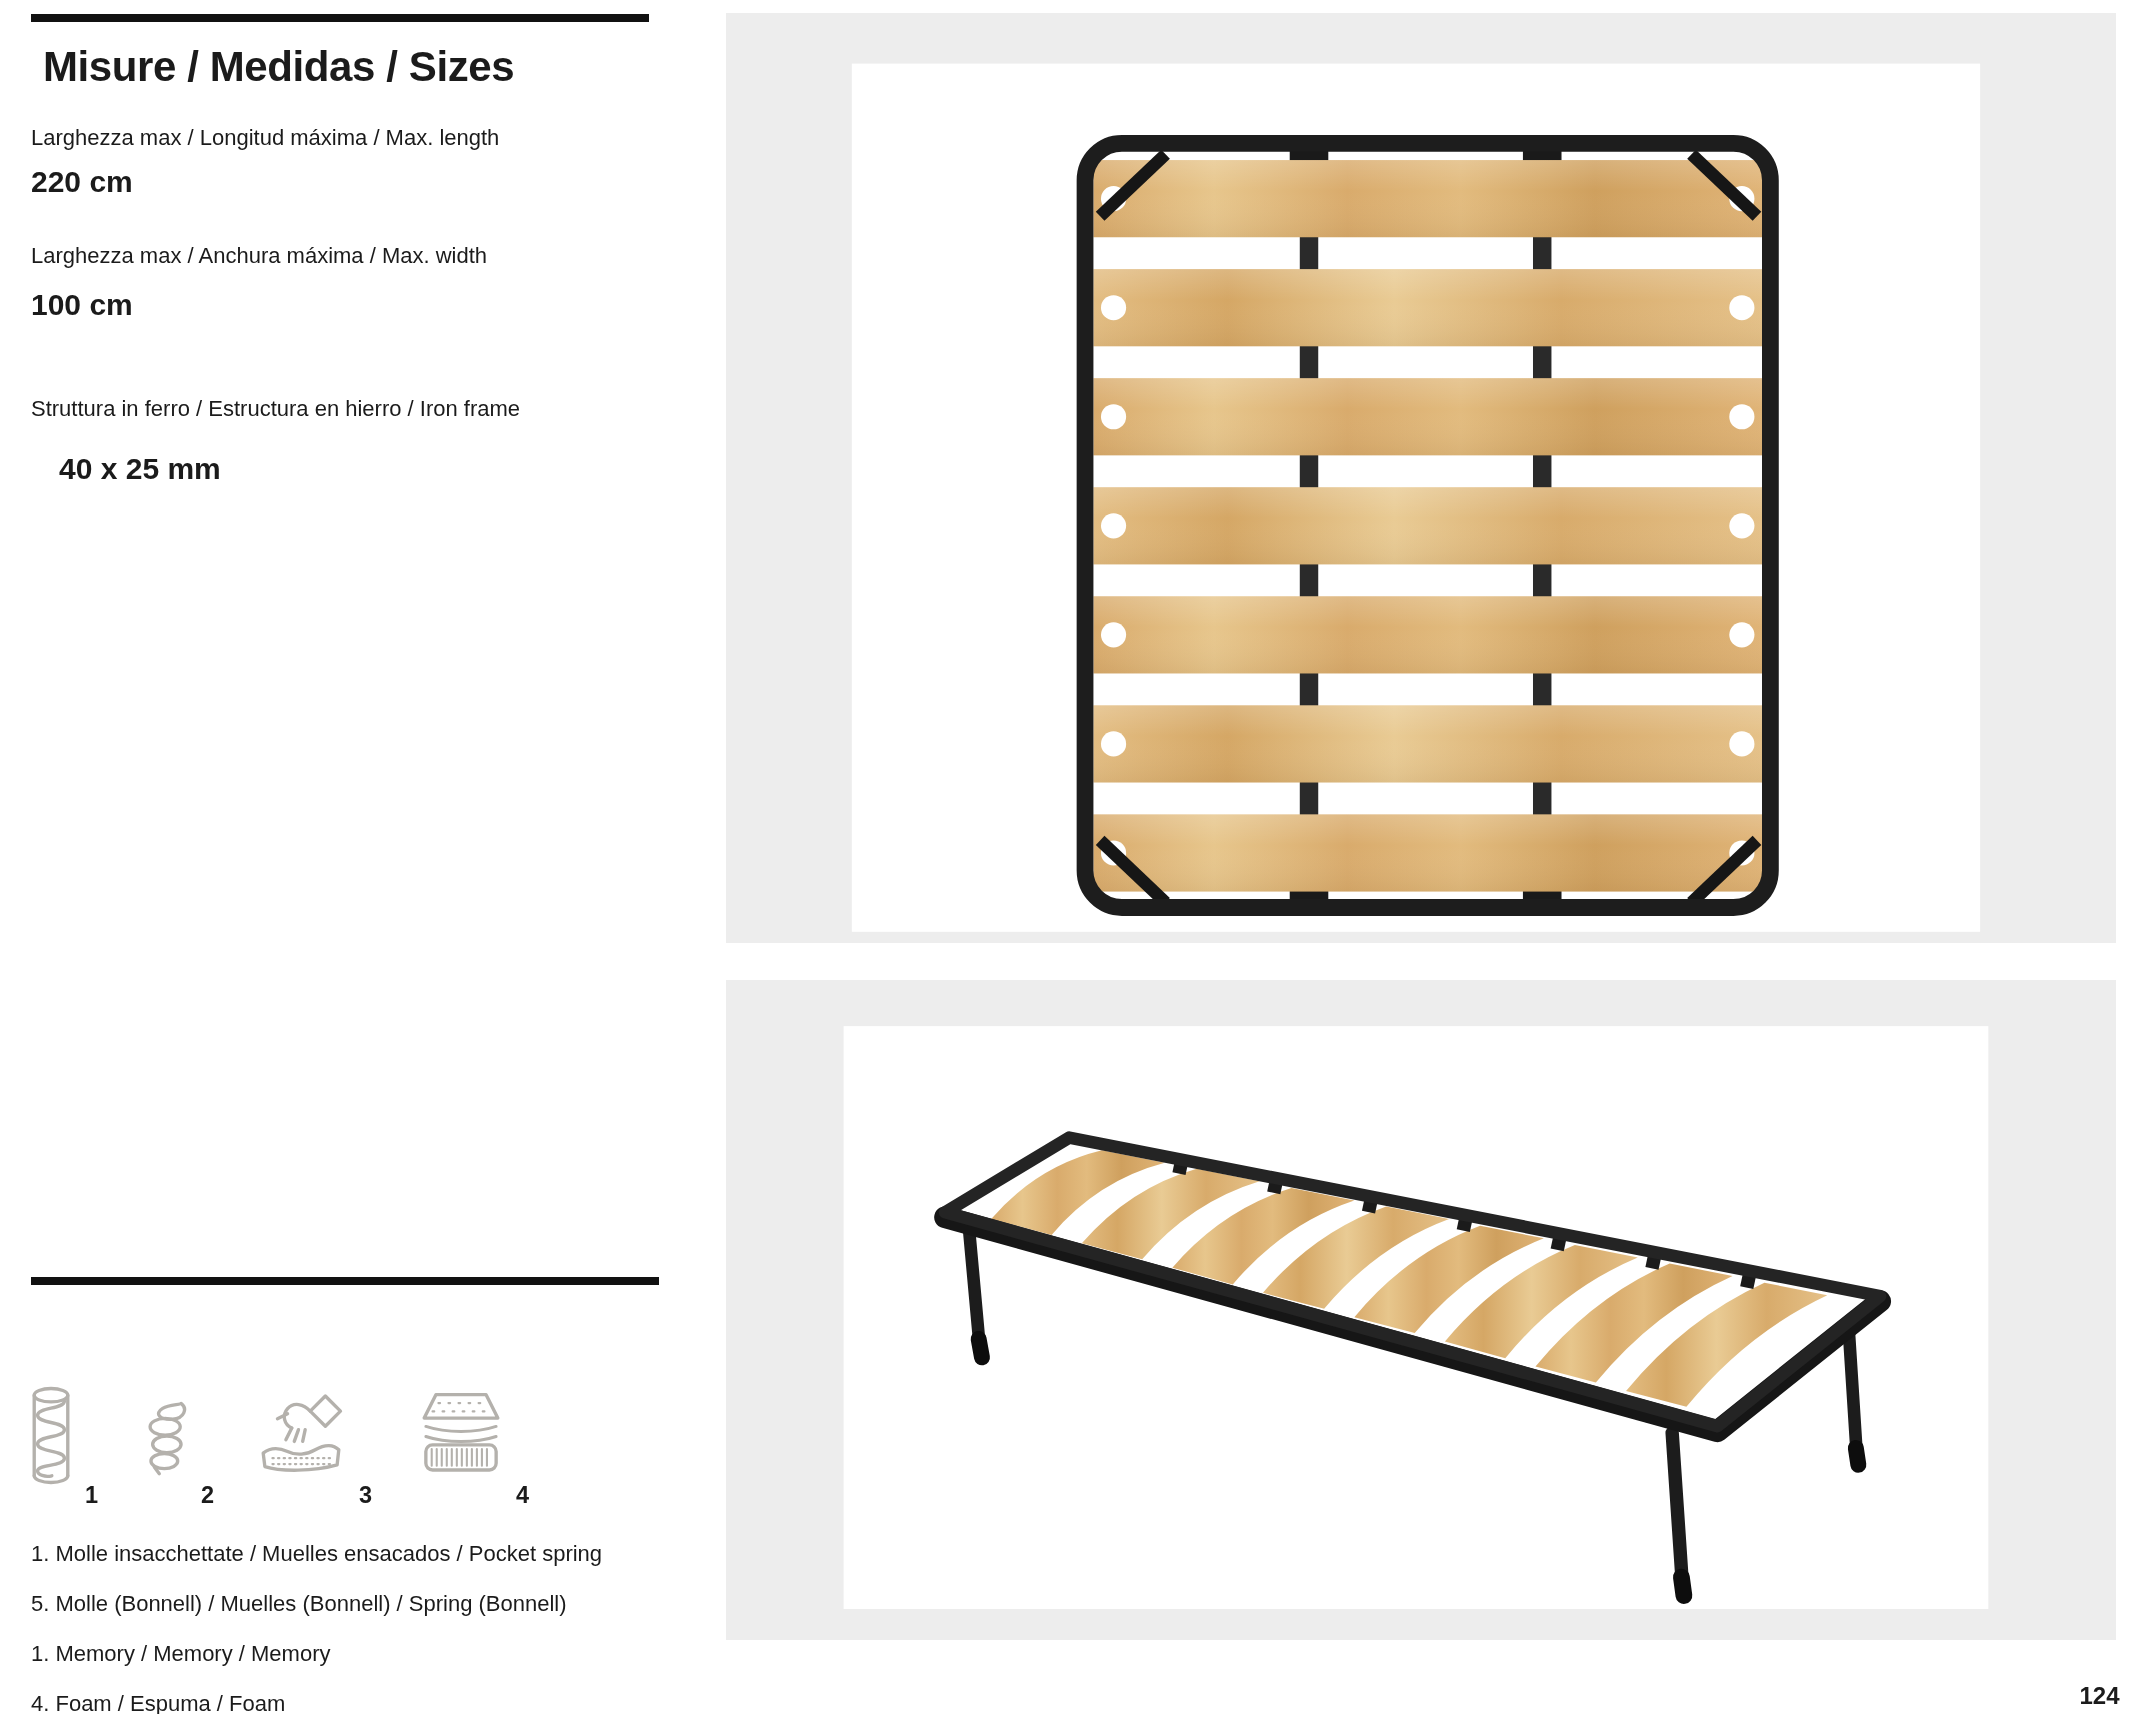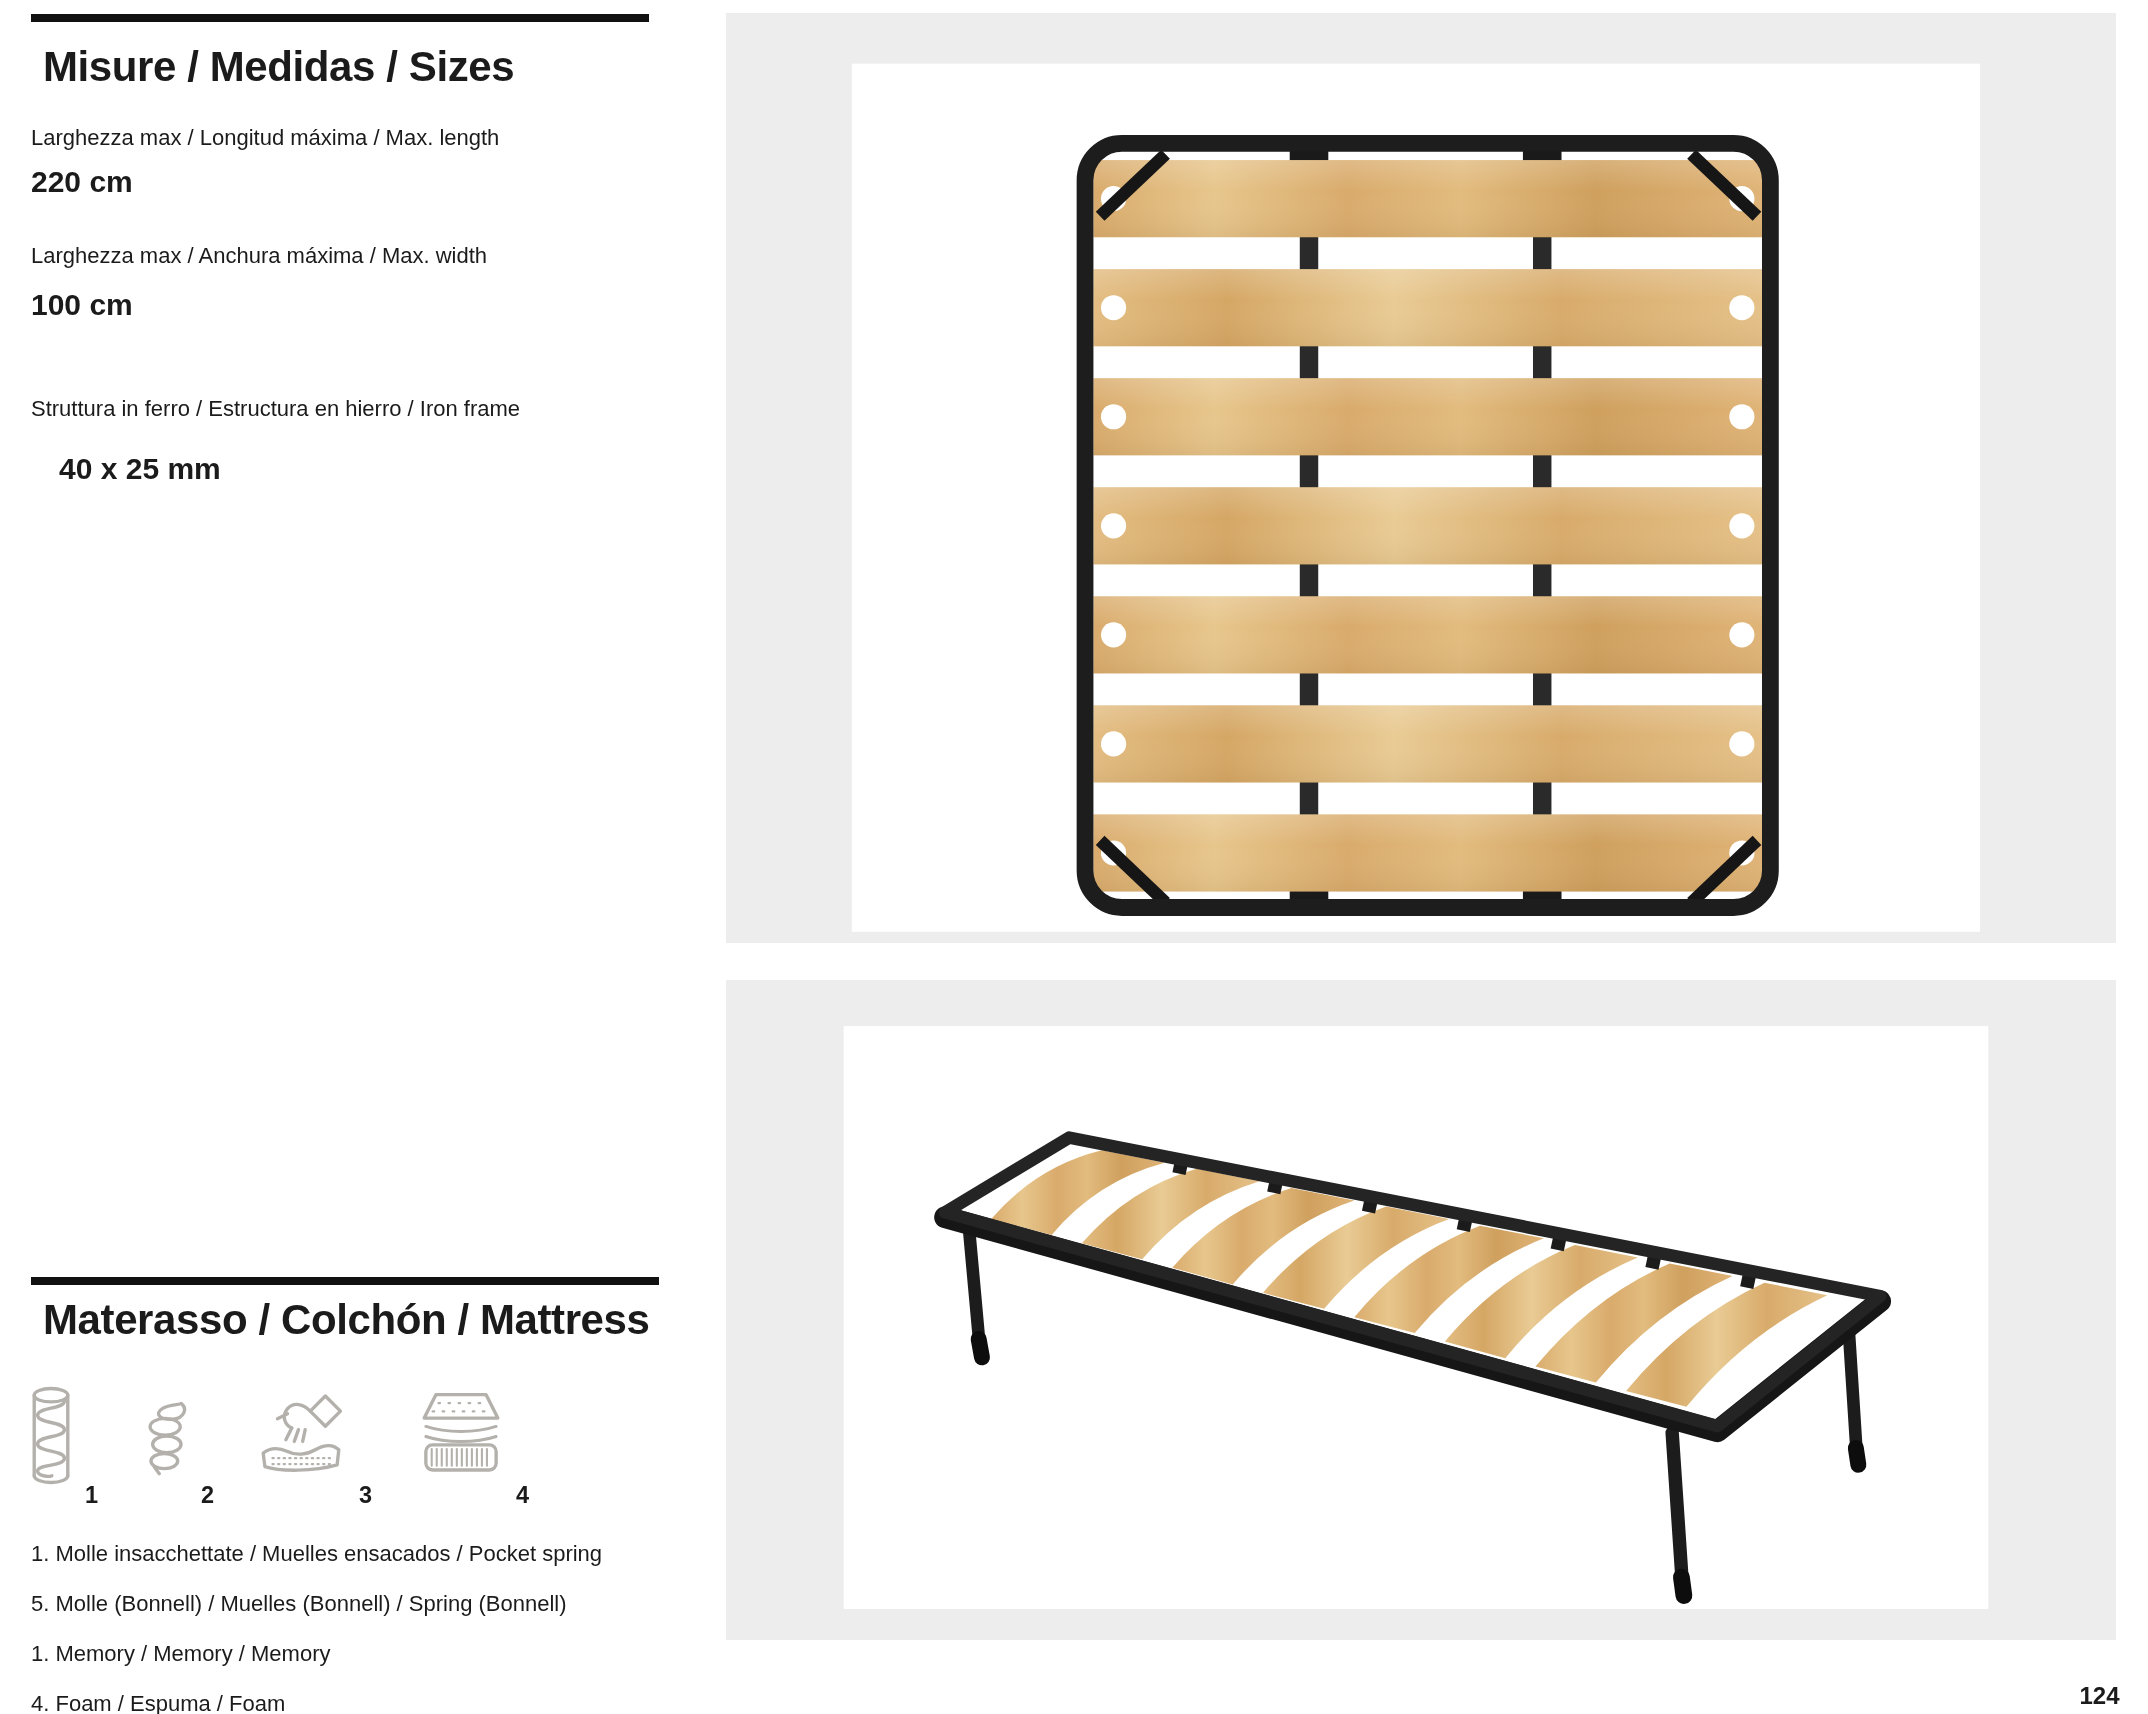--- a/index.html
+++ b/index.html
@@ -30,21 +30,20 @@
   <div class="spec-value" style="top:163px;">220 cm</div>
 
   <div class="spec-label" style="top:242px;">Larghezza max / Anchura máxima / Max. width</div>
   <div class="spec-value" style="top:286px;">100 cm</div>
 
   <div class="spec-label" style="top:395px;">Struttura in ferro / Estructura en hierro / Iron frame</div>
   <div class="spec-value" style="top:450px;margin-left:28px;">40 x 25 mm</div>
 
   <div class="rule" style="top:1277px;width:628px;"></div>
 
-  <div class="section-title" style="top:1297px;">Materasso / Colchón / Mattress</div>
 
   <svg class="icon" style="left:28.5px;top:1386px;" width="44" height="99" viewBox="0 0 52 118" fill="none" stroke="#b4b1ac" stroke-width="4" stroke-linecap="round" stroke-linejoin="round">
     <ellipse cx="26" cy="11" rx="20" ry="8"></ellipse>
     <path d="M6,11 L6,107 M46,11 L46,107"></path>
     <path d="M6,107 A20,8 0 0 0 46,107"></path>
     <path d="M42,18 C42,28 10,25 10,35 C10,45 42,42 42,52 C42,62 10,59 10,69
              C10,79 42,76 42,86 C42,96 10,93 10,101 C10,106 19,109 27,107"></path>
   </svg>
   <div class="icon-num" style="left:85px;top:1482px;">1</div>
 

